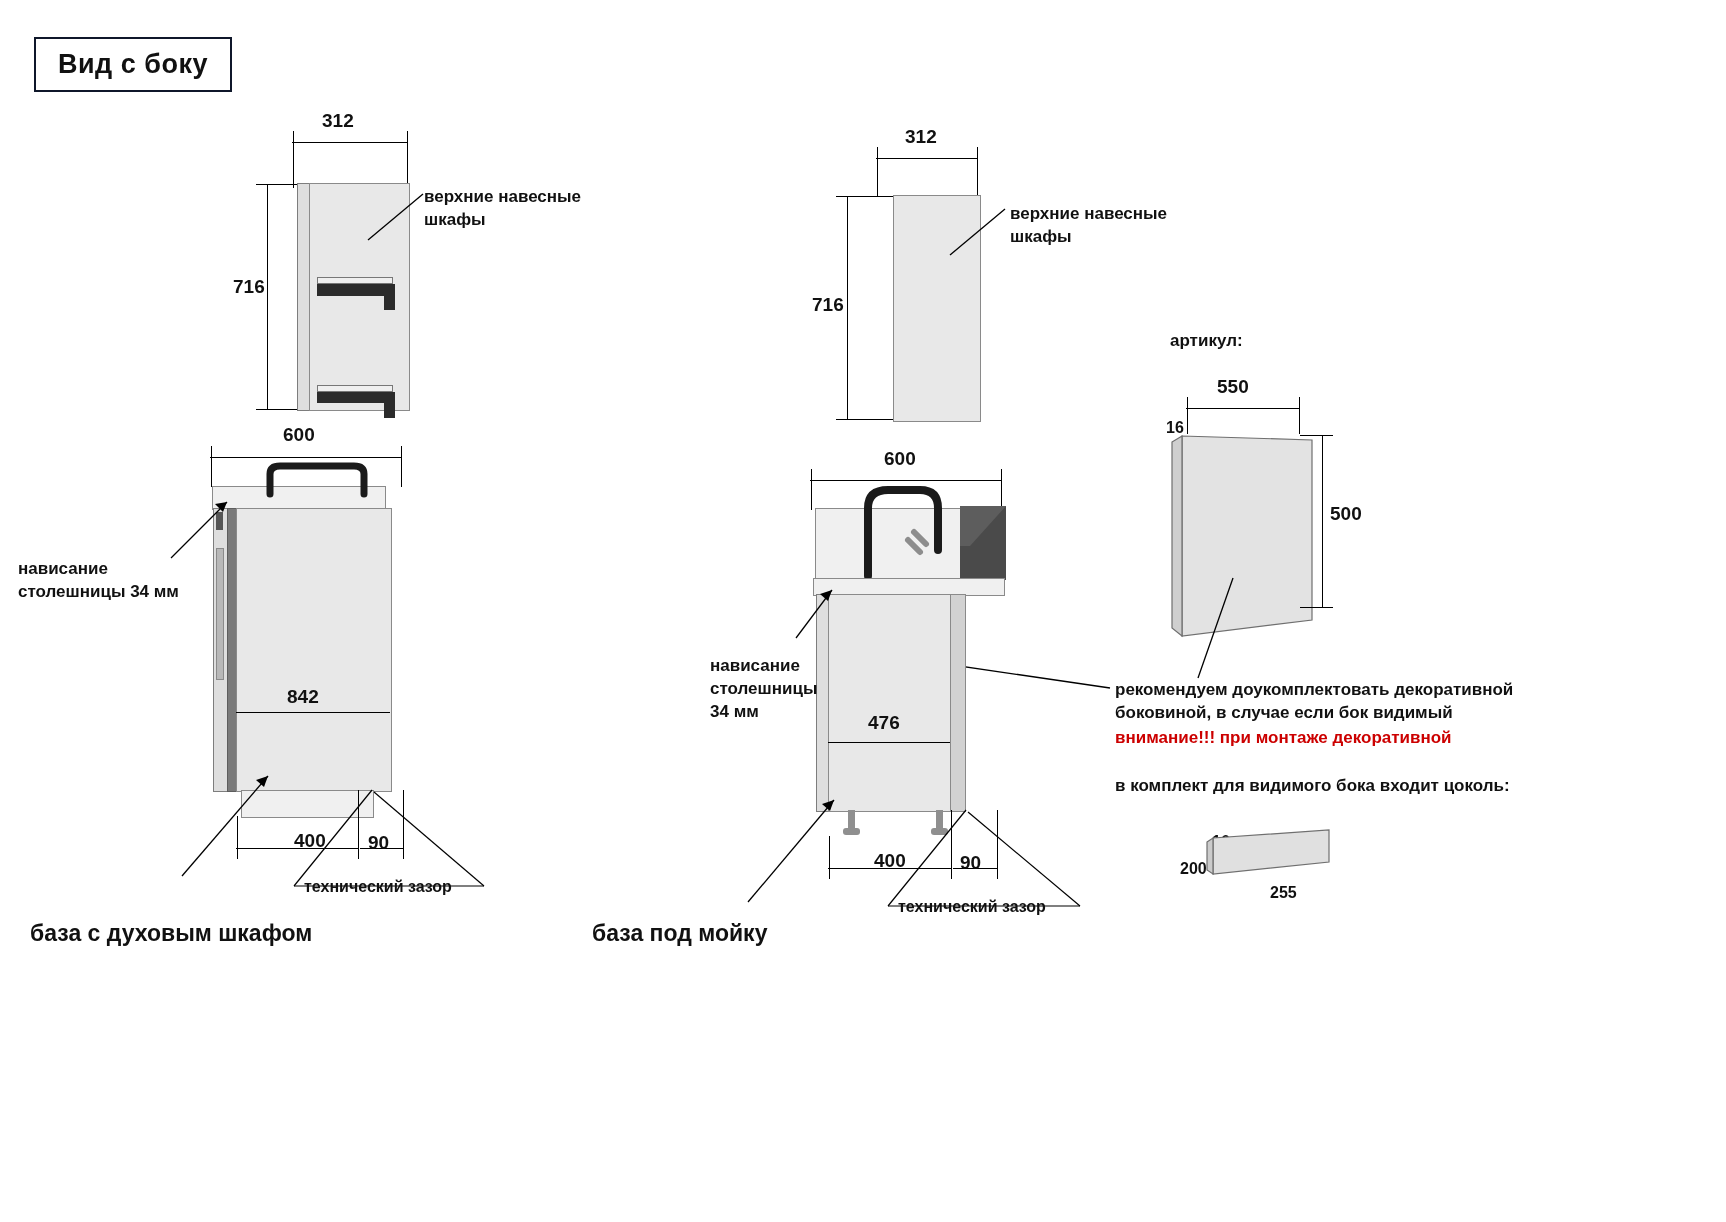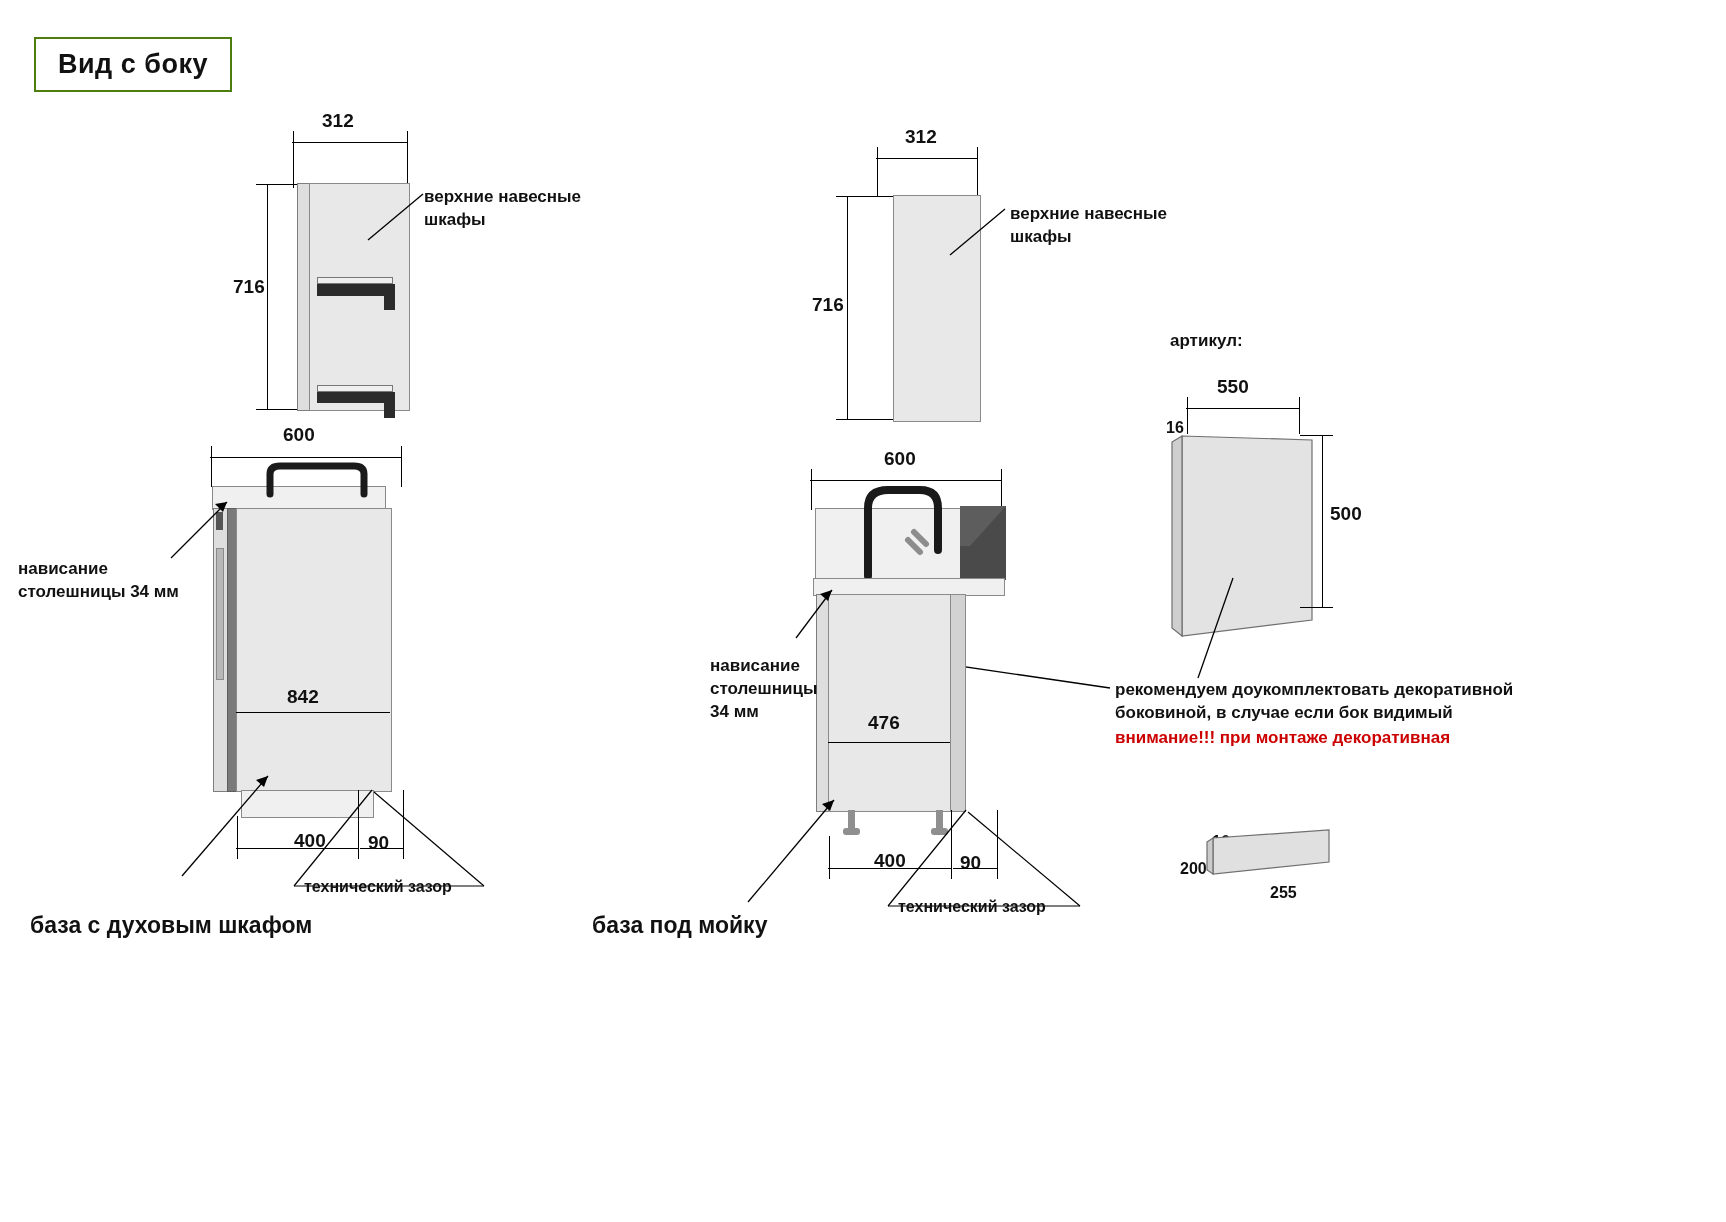--- a/index.html
+++ b/index.html
@@ -1,24 +1,24 @@
 <!DOCTYPE html>
 <html><head>
 <meta charset="utf-8">
 <style>
   html,body{margin:0;padding:0;background:#ffffff;}
   body{width:1726px;height:1222px;position:relative;font-family:"Liberation Sans",sans-serif;color:#111;overflow:hidden;}
   .stage{position:absolute;left:0;top:0;width:1726px;height:1222px;}
   .abs{position:absolute;}
-  .title-box{border:2px solid #4d7c0f;padding:10px 22px;font-size:27px;font-weight:bold;letter-spacing:.5px;}
+  .title-box{border:2px solid #0f172a;padding:10px 22px;font-size:27px;font-weight:bold;letter-spacing:.5px;}
   .lbl{font-size:17px;font-weight:bold;line-height:1.35;}
   .lbl-sm{font-size:16px;font-weight:bold;line-height:1.35;text-align:center;}
   .dim{font-size:19px;font-weight:bold;}
   .dim-sm{font-size:16px;font-weight:bold;}
-  .big-lbl{font-size:23px;font-weight:bold;}
+  .big-lbl{font-size:23px;font-weight:bold;margin-top:8px;}
   .red{color:#cc0000;}
   .note{font-size:17px;font-weight:bold;line-height:1.45;}
   .panel{background:#e8e8e8;border:1px solid #8a8a8a;}
   .panel-d{background:#dedede;border:1px solid #7d7d7d;}
   .panel-l{background:#f0f0f0;border:1px solid #8a8a8a;}
   .dark{background:#2b2b2b;}
   .line-h{background:#000;height:1px;}
   .line-v{background:#000;width:1px;}
   .thin-h{background:#000;height:1px;}
   .thin-v{background:#000;width:1px;}
@@ -106,21 +106,22 @@
   <div class="abs thin-h" style="left:1311px;top:607px;width:22px;"></div>
   <div class="abs thin-h" style="left:1300px;top:435px;width:24px;"></div>
   <div class="abs thin-h" style="left:1300px;top:607px;width:24px;"></div>
 
   <svg class="abs" style="left:1188px;top:578px;width:70px;height:110px;">
     <line x1="45" y1="0" x2="10" y2="100" stroke="#000" stroke-width="1.3"></line>
   </svg>
 
   <div class="abs note" style="left:1115px;top:678px;">рекомендуем доукомплектовать декоративной</div>
   <div class="abs note" style="left:1115px;top:701px;">боковиной, в случае если бок видимый</div>
-  <div class="abs note red" style="left:1115px;top:726px;">внимание!!! при монтаже декоративная</div>
+  <div class="abs note red" style="left:1115px;top:726px;">внимание!!! при монтаже декоративной</div>
+  <div class="abs note" style="left:1115px;top:774px;">в комплект для видимого бока входит цоколь:</div>
 
   <svg class="abs" style="left:905px;top:655px;width:220px;height:40px;">
     <line x1="0" y1="3" x2="205" y2="33" stroke="#000" stroke-width="1.3"></line>
   </svg>
 
   <div class="abs dim-sm" style="left:1212px;top:833px;">16</div>
   <div class="abs dim-sm" style="left:1180px;top:860px;">200</div>
   <div class="abs dim-sm" style="left:1270px;top:884px;">255</div>
 
   <svg class="abs" style="left:1205px;top:822px;width:140px;height:62px;">

